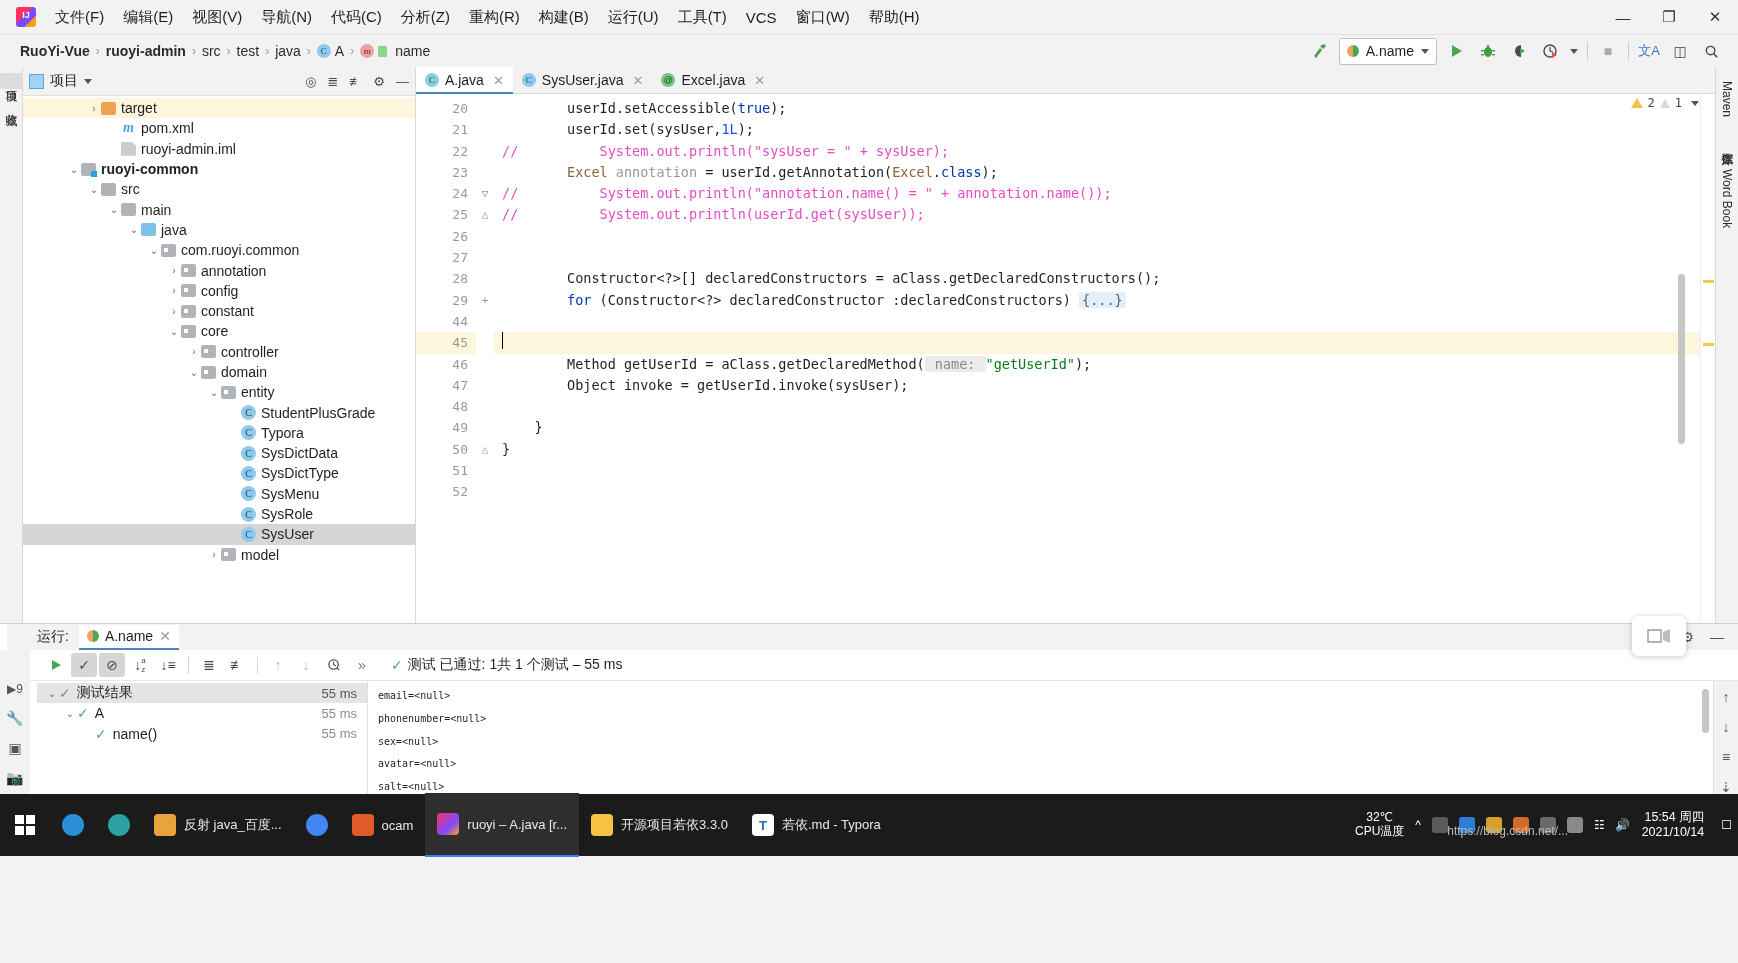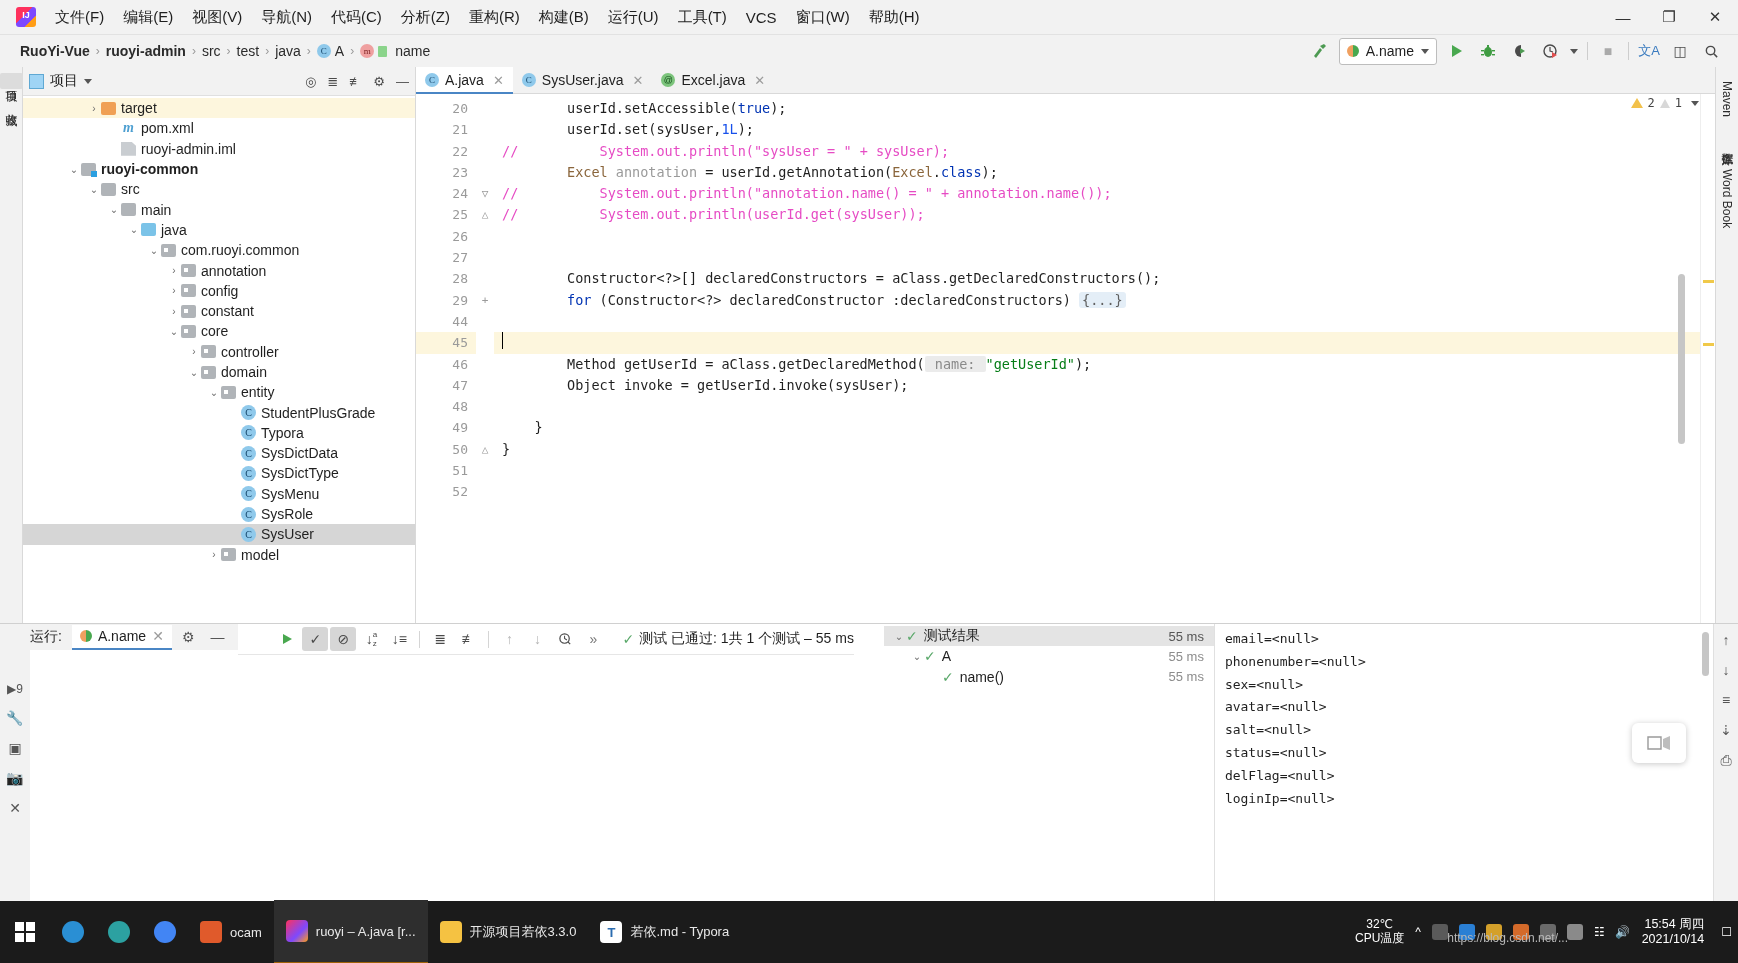--- a/index.html
+++ b/index.html
@@ -2,21 +2,21 @@
 <html><head>
 <meta charset="utf-8">
 <style>
   html,body{margin:0;padding:0;}
   body{
     width:1738px;height:963px;overflow:hidden;
     font-family:"Liberation Sans","DejaVu Sans",sans-serif;
     font-size:14px;color:#1f1f1f;background:#f2f2f2;
     -webkit-font-smoothing:antialiased;
   }
-  .ide{position:relative;width:1738px;height:963px;}
+  .ide{position:relative;width:1738px;height:856px;}
 
   
   .titlebar{height:34px;background:#f2f2f2;display:flex;align-items:center;
             border-bottom:1px solid #e2e2e2;position:relative;}
   .app-icon{width:20px;height:20px;margin:0 10px 0 16px;border-radius:3px;
             background:linear-gradient(135deg,#fe315d 0%,#fe315d 42%,#7d49ff 42%,#7d49ff 72%,#ff9d17 72%);
             position:relative;flex:none;}
   .app-icon::after{content:"IJ";position:absolute;left:0;right:0;top:3px;text-align:center;
                    font-size:9px;color:#fff;font-weight:bold;}
   .menubar{display:flex;align-items:center;gap:1px;}
@@ -123,21 +123,21 @@
   .warn-tri.sm{border-left-width:5px;border-right-width:5px;border-bottom-width:9px;border-bottom-color:#d8d8d8;}
   .ed-scroll-v{position:absolute;right:15px;top:180px;width:7px;height:170px;background:#c6c6c6;border-radius:4px;}
   .ed-scroll-h{position:absolute;left:56px;bottom:2px;height:7px;width:925px;background:#c6c6c6;border-radius:4px;}
   .mark-y{position:absolute;right:1px;width:11px;height:3px;background:#f0c94a;}
 
   .right-strip{width:22px;background:#f2f2f2;border-left:1px solid #d9d9d9;
                display:flex;flex-direction:column;align-items:center;padding-top:6px;gap:10px;}
 
   
   .runpanel{position:absolute;left:0;right:0;bottom:60px;height:auto;top:623px;
-            background:#fff;border-top:1px solid #d0d0d0;display:flex;flex-direction:row;}
+            background:#fff;border-top:1px solid #d0d0d0;display:flex;flex-direction:column;padding-left:7px;}
   .run-head{height:26px;display:flex;align-items:center;background:#f2f2f2;padding-left:30px;gap:10px;}
   .run-label{font-size:14px;}
   .run-tab{display:flex;align-items:center;gap:6px;padding:3px 8px 4px;font-size:14px;
            border-bottom:2px solid #4a86c5;background:#fff;}
   .rc-ico{width:12px;height:12px;border-radius:50%;
           background:linear-gradient(90deg,#f0a060 50%,#49a84f 50%);}
   .run-gear{margin-left:auto;display:flex;align-items:center;gap:16px;padding-right:14px;color:#555;}
   .run-toolbar{height:30px;display:flex;align-items:center;gap:2px;padding-left:5px;
                border-bottom:1px solid #e6e6e6;background:#fff;}
   .tb-btn{width:26px;height:24px;display:flex;align-items:center;justify-content:center;
@@ -146,21 +146,21 @@
   .tb-sep{width:1px;height:17px;background:#d5d5d5;margin:0 5px;}
   .status-text{margin-left:14px;font-size:14px;display:flex;align-items:center;gap:5px;}
   .chk{color:#59a869;font-weight:bold;}
   .run-body{flex:1;display:flex;min-height:0;}
   .test-tree{width:330px;border-right:1px solid #e0e0e0;padding-top:2px;font-size:14px;background:#fff;}
   .ttrow{display:flex;align-items:center;height:20.3px;padding-left:8px;}
   .ttrow.sel{background:#e4e4e4;}
   .tt-ms{margin-left:auto;padding-right:10px;color:#555;font-size:13px;}
   .tt-ms.dim{color:#8c8c8c;}
   .console{flex:1;padding:4px 0 0 10px;font-family:"DejaVu Sans Mono","Liberation Mono",monospace;
-           font-size:13px;color:#1f1f1f;overflow:hidden;position:relative;background:#fff;}
+           font-size:10px;color:#1f1f1f;overflow:hidden;position:relative;background:#fff;}
   .coline{height:22.8px;line-height:22.8px;white-space:pre;}
   .console-strip{width:24px;background:#f2f2f2;border-left:1px solid #e0e0e0;
                  display:flex;flex-direction:column;align-items:center;gap:14px;padding-top:8px;color:#555;}
   .run-left-strip{width:30px;background:#f2f2f2;display:flex;flex-direction:column;align-items:center;
                   gap:14px;padding-top:32px;color:#555;position:absolute;left:0;top:26px;bottom:0;}
   .con-scroll{position:absolute;right:4px;top:8px;width:7px;height:44px;background:#c6c6c6;border-radius:4px;}
 
   
   .toolbar-bottom{position:absolute;left:0;right:0;bottom:38px;height:22px;background:#f2f2f2;
                   display:flex;align-items:center;border-top:1px solid #d9d9d9;font-size:13px;}
@@ -174,21 +174,21 @@
 
   
   .taskbar{position:absolute;left:0;right:0;bottom:0;height:62px;background:#1b1b1b;
            display:flex;align-items:center;color:#fff;}
   .tb-start{width:50px;height:62px;display:flex;align-items:center;justify-content:center;}
   .win-logo{width:20px;height:20px;display:grid;grid-template-columns:1fr 1fr;grid-template-rows:1fr 1fr;
             gap:2px;}
   .win-logo i{background:#fff;display:block;}
   .tb-app{display:flex;align-items:center;gap:8px;padding:0 12px;height:62px;font-size:13px;
           color:#e8e8e8;max-width:160px;overflow:hidden;white-space:nowrap;}
-  .tb-app.active{background:#2e2e2e;border-bottom:2px solid #a16207;}
+  .tb-app.active{background:#2e2e2e;border-bottom:2px solid #3b82f6;}
   .tb-ico{width:22px;height:22px;border-radius:4px;flex:none;}
   .tb-right{margin-left:auto;display:flex;align-items:center;gap:11px;padding-right:6px;font-size:12px;}
   .temp{display:flex;flex-direction:column;align-items:center;line-height:1.15;font-size:12px;}
   .clock{display:flex;flex-direction:column;align-items:flex-end;line-height:1.2;font-size:12.5px;padding-right:6px;}
   .tray-ic{width:16px;height:16px;border-radius:3px;}
   .watermark{position:absolute;right:170px;bottom:18px;color:#b9b9b9;font-size:12px;}
   .float-btn{position:absolute;right:52px;bottom:200px;width:54px;height:40px;background:#fff;
              border-radius:6px;box-shadow:0 1px 6px rgba(0,0,0,.22);display:flex;align-items:center;
              justify-content:center;}
 </style>
@@ -740,20 +740,24 @@
           <i></i>
         </span>
     </div>
     <div class="tb-app">
       <span class="tb-ico" style="background:#2a8fd4;border-radius:50%;"></span>
     </div>
     <div class="tb-app">
       <span class="tb-ico" style="background:#2ca1a1;border-radius:50%;"></span>
     </div>
     <div class="tb-app">
+      <span class="tb-ico" style="background:#e8a33d;"></span>
+      <span>反射 java_百度...</span>
+    </div>
+    <div class="tb-app">
       <span class="tb-ico" style="background:#4285f4;border-radius:50%;"></span>
     </div>
     <div class="tb-app">
       <span class="tb-ico" style="background:#e05a2b;"></span>
       <span>ocam</span>
     </div>
     <div class="tb-app active">
       <span class="tb-ico" style="background:linear-gradient(135deg,#fe315d,#7d49ff 60%,#ff9d17);"></span>
       <span>ruoyi – A.java [r...</span>
     </div>

